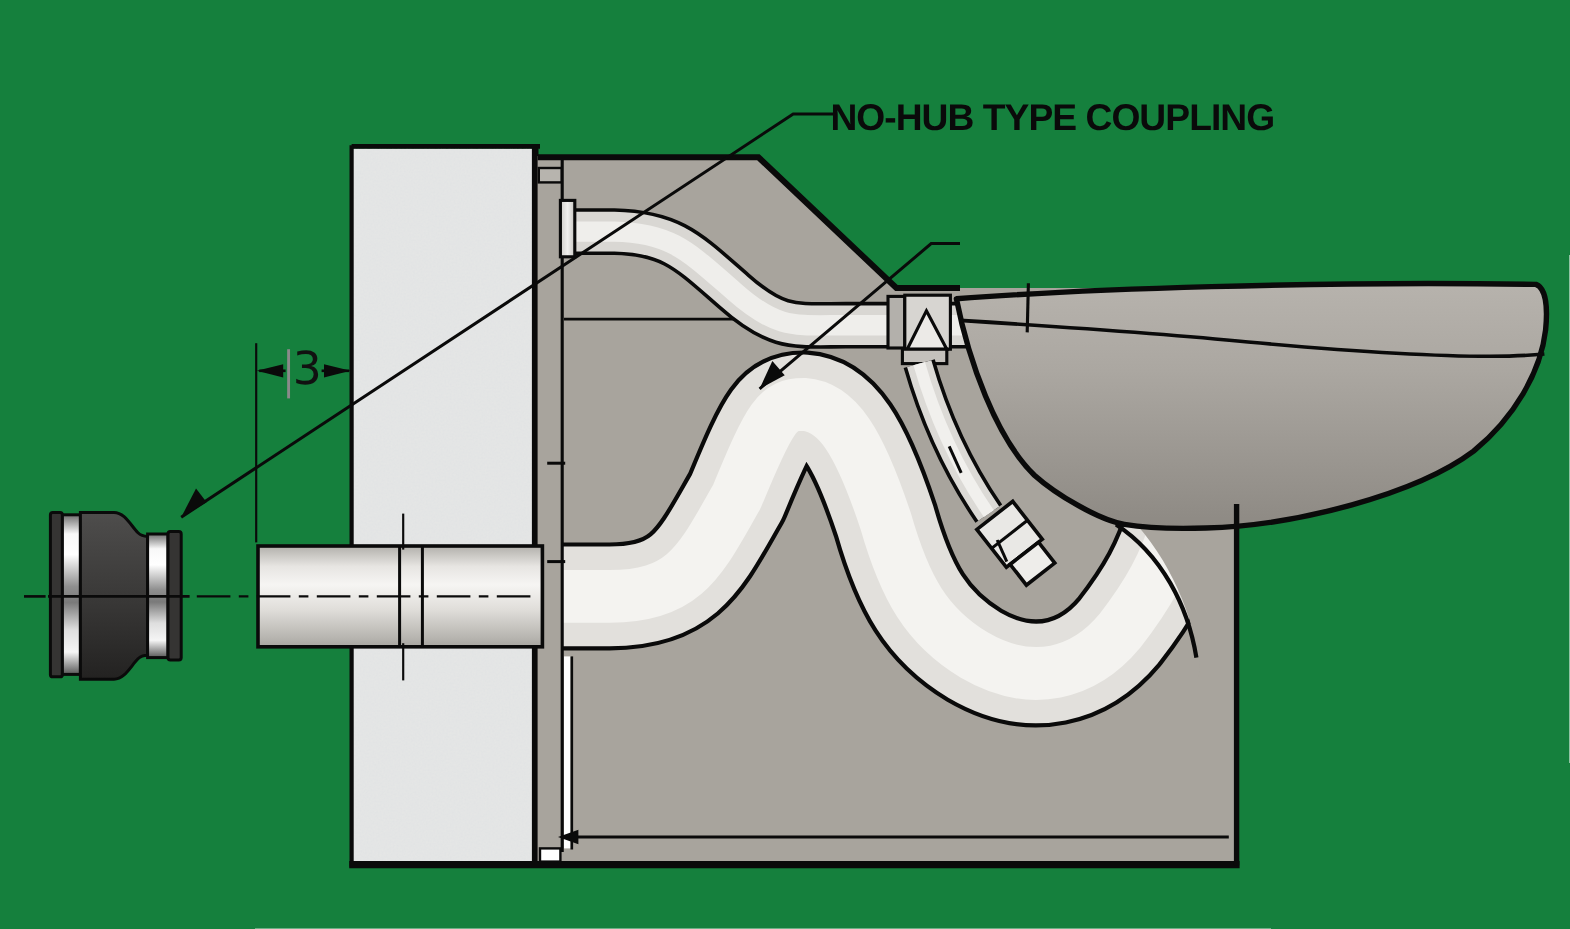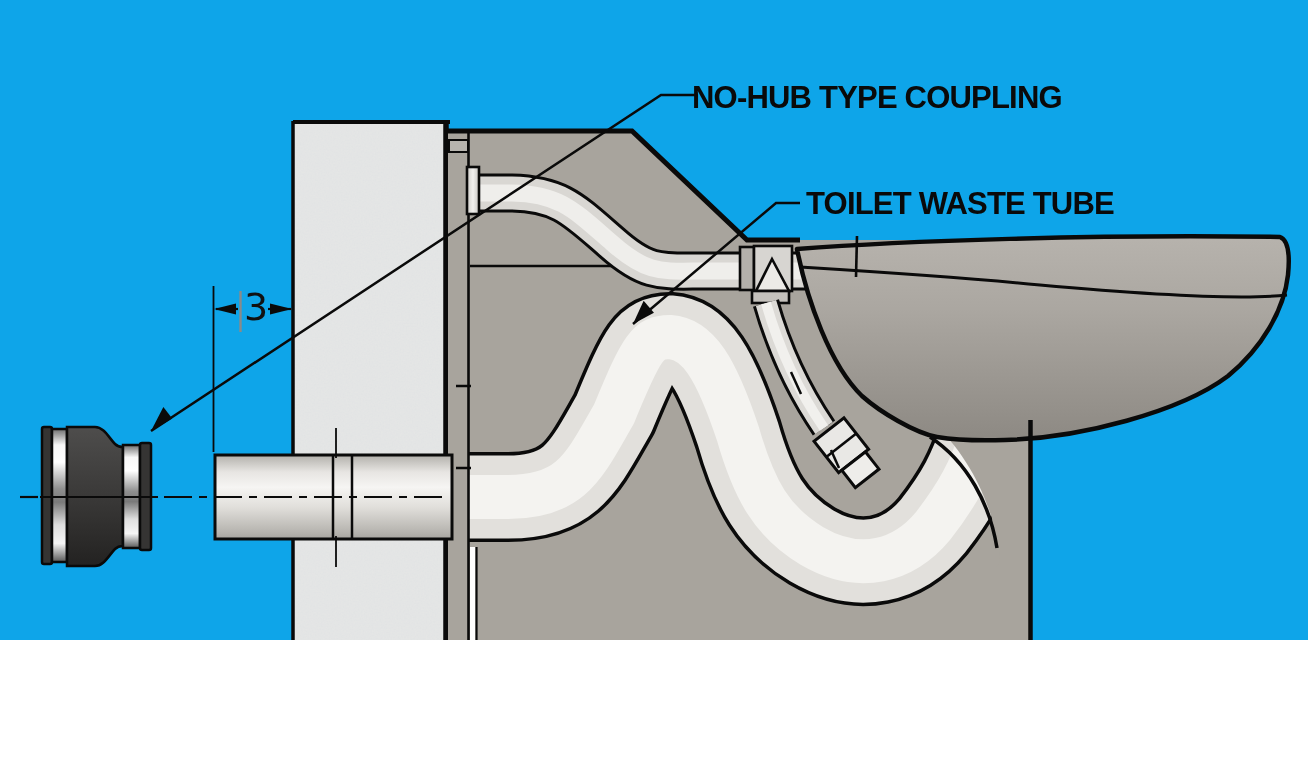--- a/index.html
+++ b/index.html
@@ -1,17 +1,17 @@
 <!DOCTYPE html>
 <html><head>
 <meta charset="utf-8">
 <style>
   html,body{margin:0;padding:0;background:#ffffff;}
   #stage{
-    position:relative;width:1308px;height:640px;background:#0ea5e9;
+    position:relative;width:1308px;height:774px;background:#15803d;
     font-family:"Liberation Sans",sans-serif;overflow:hidden;text-align:center;
   }
   #drawing{position:absolute;left:0;top:0;}
   .callout{
     position:absolute;font-weight:bold;font-size:31px;line-height:35px;
     letter-spacing:-0.8px;color:#0a0a0a;white-space:nowrap;
     font-family:"Liberation Sans",sans-serif;
   }
   .dim-text{
     position:absolute;font-family:"DejaVu Sans",sans-serif;font-size:38px;
@@ -177,16 +177,15 @@
 
   <g fill="none" stroke="#0a0a0a" stroke-width="2.5">
     <path d="M 697,95 L 661,95 L 151,431"></path>
     <path d="M 800,203 L 776,203 L 633,324"></path>
   </g>
   <path d="M 151,431 L 173,420 L 165,408 Z" fill="#0a0a0a" transform="rotate(-4 151 431)"></path>
   <path d="M 633,324 L 655,315 L 646,302 Z" fill="#0a0a0a" transform="rotate(-6 633 324)"></path>
 </svg>
 
   <div class="callout" style="left:692px;top:80px;">NO-HUB TYPE COUPLING</div>
-  <div class="callout" style="left:806px;top:186px;">TOILET WASTE TUBE</div>
   <div class="dim-text" style="left:244px;top:287px;">3</div>
 
 </div>
 
 </body></html>

